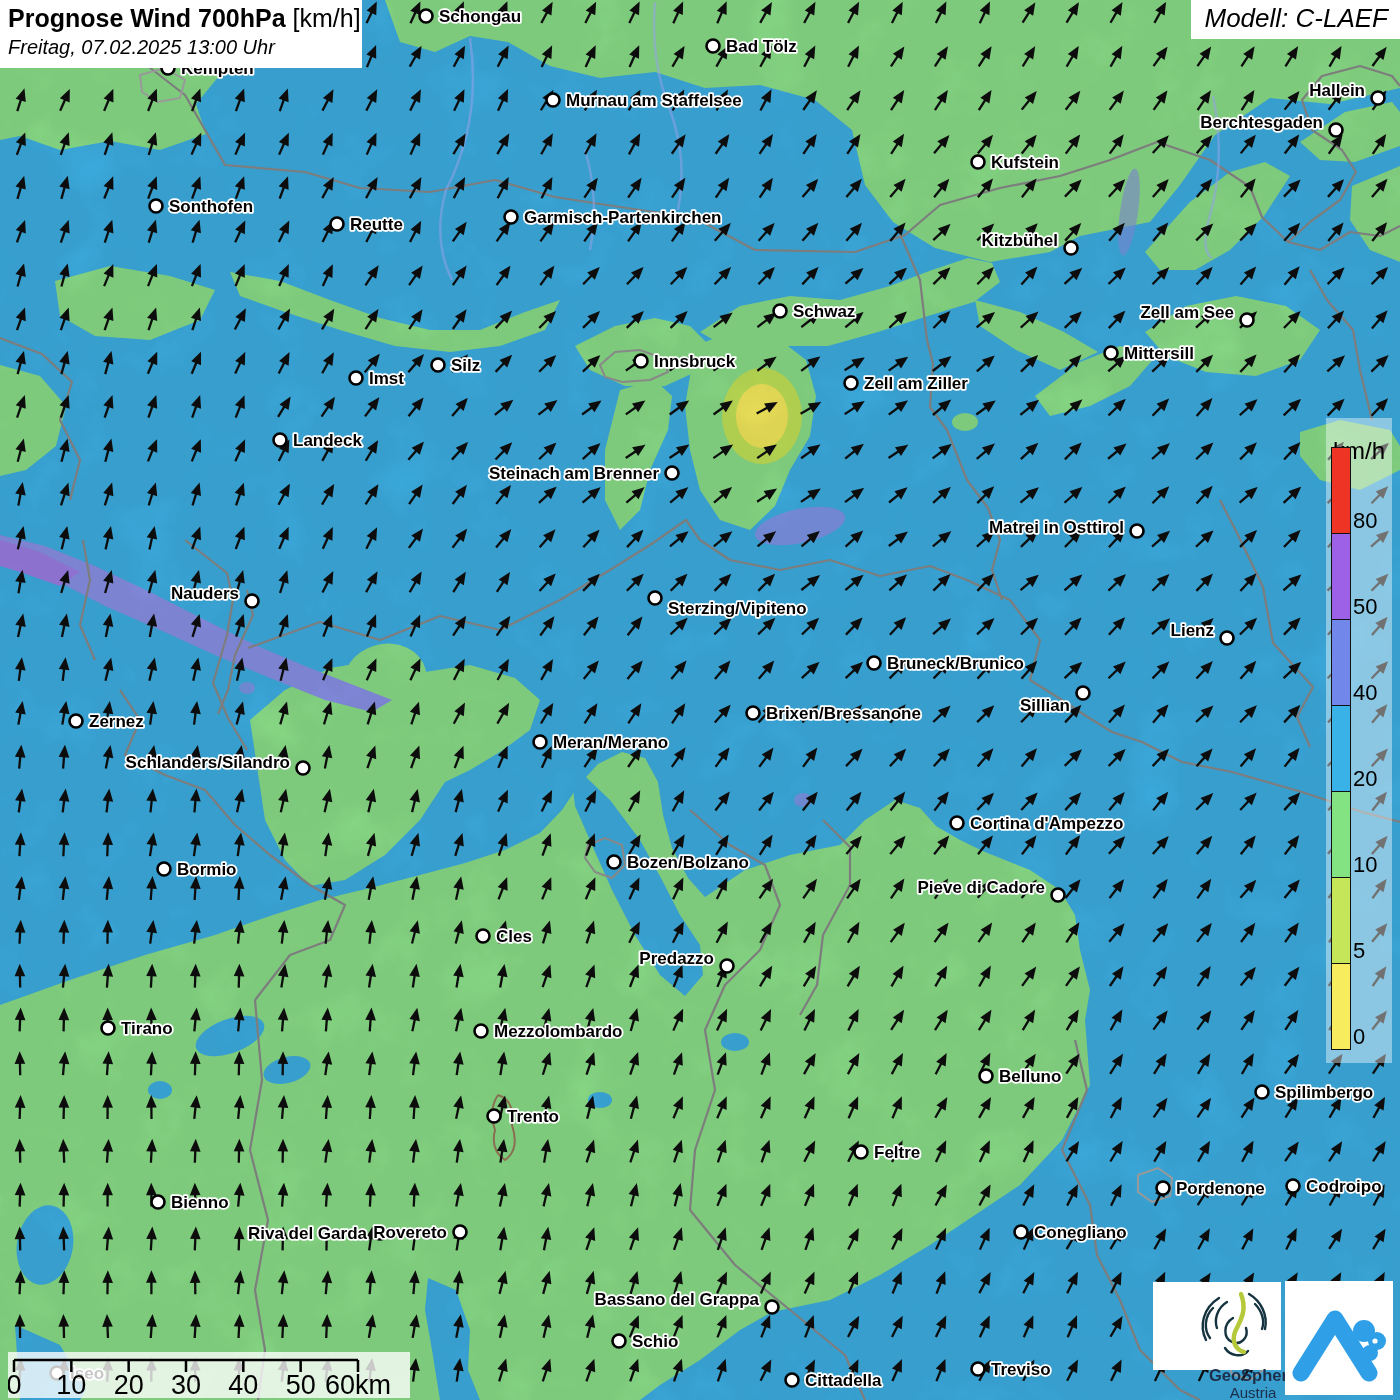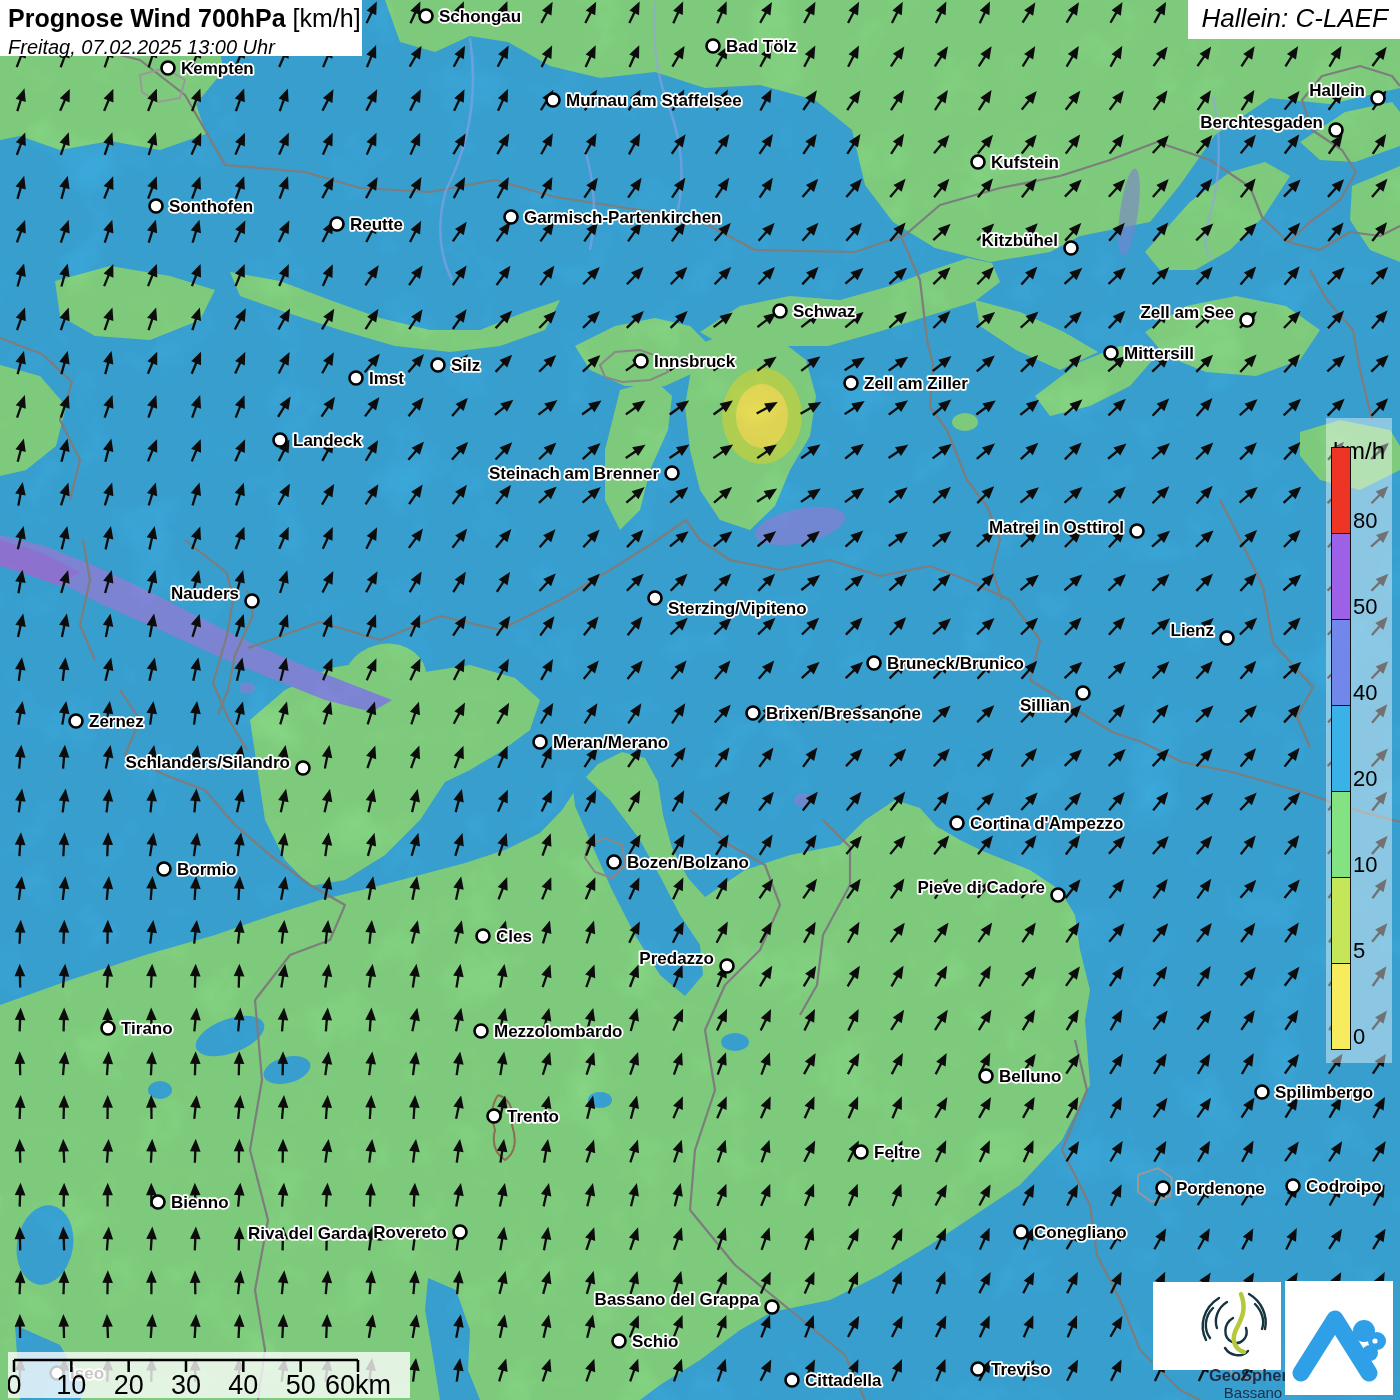--- a/index.html
+++ b/index.html
@@ -1,20 +1,20 @@
 <!DOCTYPE html>
 <html><head>
 <meta charset="utf-8">
 <style>
   html,body{margin:0;padding:0;background:#ddd;}
   #stage{position:relative;width:1400px;height:1400px;overflow:hidden;
          font-family:"Liberation Sans",sans-serif;background:#3eb1e6;}
   #map-svg{position:absolute;left:0;top:0;}
   .overlay{position:absolute;}
-  #title-box{left:0;top:0;width:362px;height:56px;background:#fff;padding:4px 8px 2px 8px;
+  #title-box{left:0;top:0;width:362px;height:68px;background:#fff;padding:4px 8px 2px 8px;
              box-sizing:border-box;color:#000;}
   #title-line1{font-size:25px;line-height:29px;white-space:nowrap;}
   #title-line1 .t-bold{font-weight:bold;}
   #title-line2{font-size:20px;line-height:29px;font-style:italic;white-space:nowrap;}
   #model-box{right:0;top:0;background:#fff;padding:3px 12px 5px 14px;font-size:26px;
              font-style:italic;color:#000;white-space:nowrap;}
   #legend-strip{left:1326px;top:418px;width:66px;height:645px;background:rgba(255,255,255,0.42);}
   #legend-unit{left:1328px;top:421px;width:62px;text-align:center;font-size:24px;color:#000;margin-top:16px;}
   .legend-seg{position:absolute;left:1331px;width:20px;height:87px;box-sizing:border-box;
               border:1.5px solid #111;}
@@ -4426,21 +4426,21 @@
     <text x="70" y="1379" text-anchor="start" font-size="17" font-weight="bold" fill="#000" stroke="#fff" stroke-width="3.5" paint-order="stroke" stroke-linejoin="round">Iseo</text>
         </g>
       </g>
   </svg>
 
   <div class="overlay" id="title-box">
     <div id="title-line1"><span class="t-bold">Prognose Wind 700hPa</span><span> [km/h]</span></div>
     <div id="title-line2">Freitag, 07.02.2025 13:00 Uhr</div>
   </div>
 
-  <div class="overlay" id="model-box">Hallein: C-LAEF</div>
+  <div class="overlay" id="model-box">Modell: C-LAEF</div>
 
   <div class="overlay" id="legend-strip"></div>
   <div class="overlay" id="legend-unit">km/h</div>
   <div id="legend-segments">
       <div class="legend-seg" style="top:447px;background:#ee3424"></div>
       <div class="legend-lab" style="top:505px">80</div>
       <div class="legend-seg" style="top:533px;background:#9c61e6"></div>
       <div class="legend-lab" style="top:591px">50</div>
       <div class="legend-seg" style="top:619px;background:#7187ea"></div>
       <div class="legend-lab" style="top:677px">40</div>
@@ -4483,21 +4483,21 @@
         <path d="M24,26 C15,35 15,48 21,56"></path>
         <path d="M38,20 C28,26 25,38 28,46"></path>
         <path d="M60,12 C72,19 79,33 76,47"></path>
         <path d="M66,22 C73,29 76,39 73,47"></path>
         <path d="M44,36 C34,42 34,56 43,60 C52,64 60,55 57,46"></path>
         <path d="M36,66 C41,74 53,76 59,69"></path>
       </g>
       <path d="M52,12 C59,30 50,40 46,50 C42,61 48,68 55,70" fill="none" stroke="#b5c93a" stroke-width="4.5" stroke-linecap="round"></path>
     </svg>
     <div class="geo-text" id="geo-name">GeoSphere</div>
-    <div class="geo-text" id="geo-country">Bassano</div>
+    <div class="geo-text" id="geo-country">Austria</div>
   </div>
   <div class="overlay logo-box" id="mtn-box">
     <svg width="108" height="114">
       <circle cx="79" cy="50" r="11" fill="#2f9fe8"></circle>
       <circle cx="92" cy="60" r="9" fill="#2f9fe8"></circle>
       <circle cx="85" cy="72" r="8" fill="#2f9fe8"></circle>
       <path d="M16,92 L50,38 L84,92" fill="none" stroke="#2f9fe8" stroke-width="17" stroke-linejoin="round" stroke-linecap="round"></path>
       <circle cx="90" cy="60" r="2.6" fill="#fff"></circle>
     </svg>
   </div>

